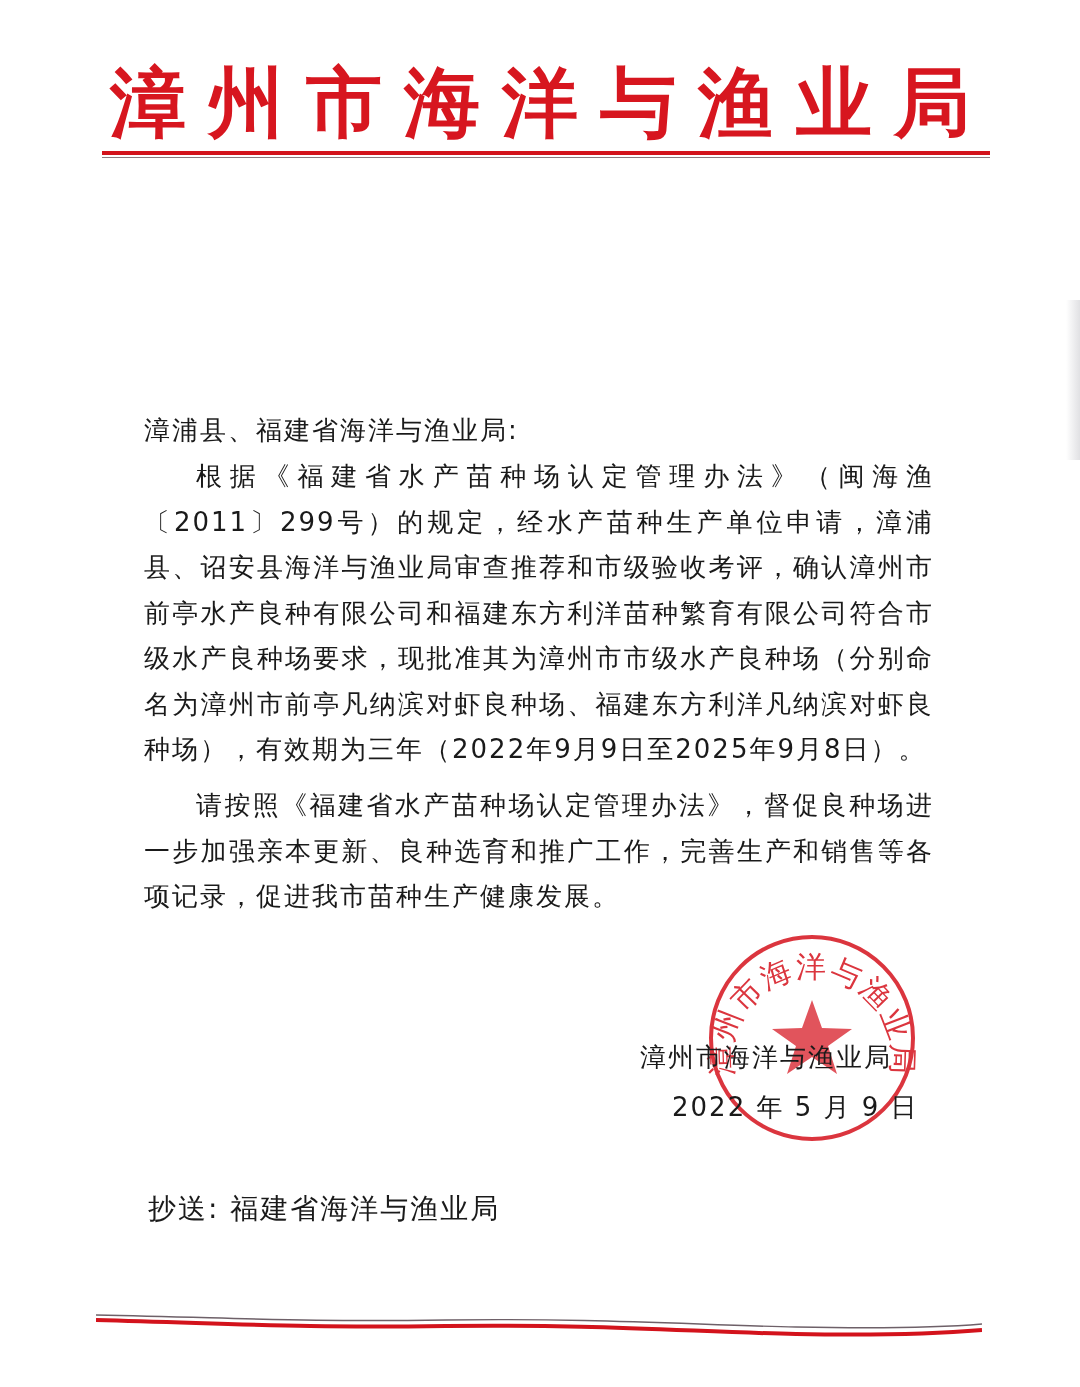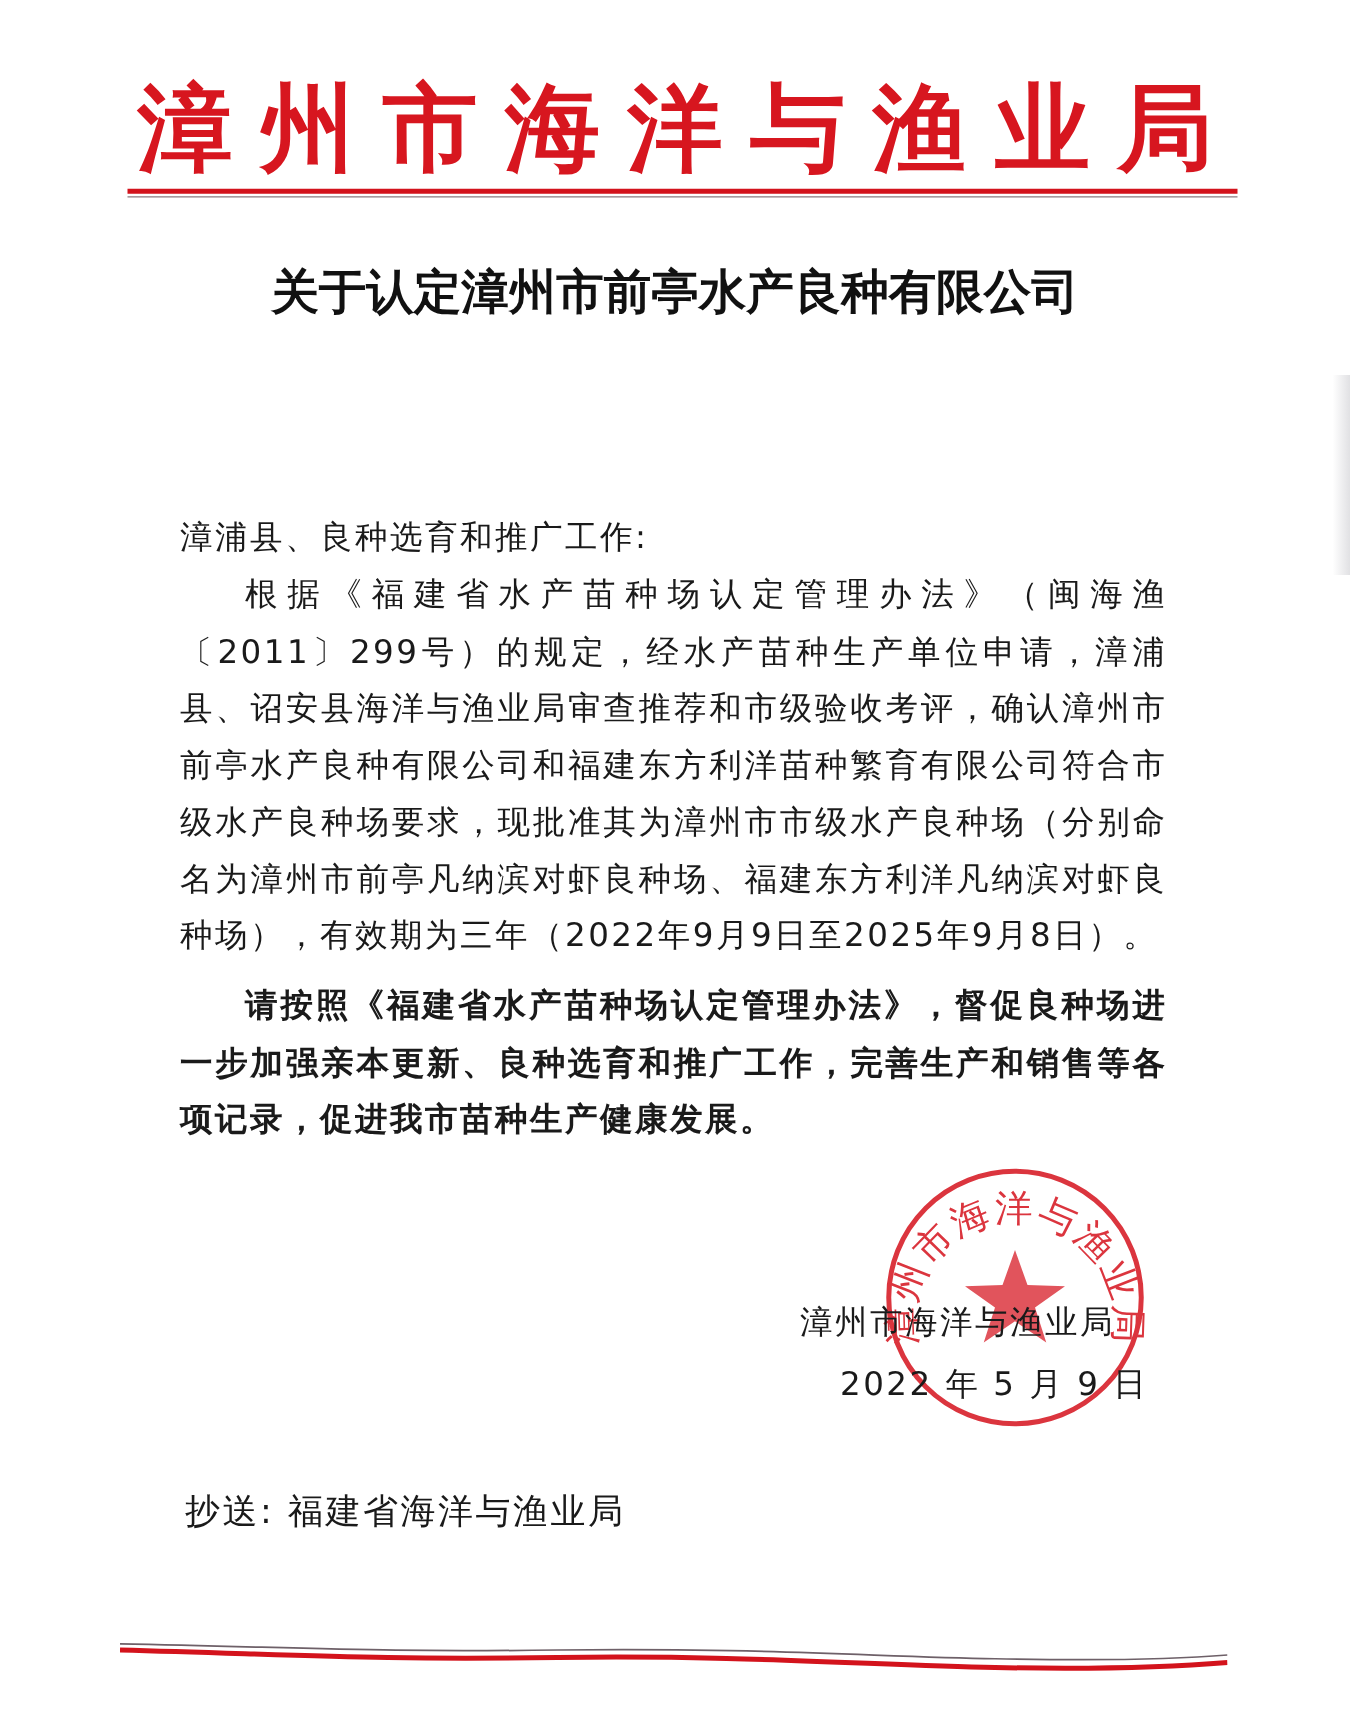--- a/index.html
+++ b/index.html
@@ -72,21 +72,21 @@
       letter-spacing: 2px;
     }
     .salutation { top: 410px; line-height: 40px; }
     .para {
       line-height: 45.5px;
       text-align: justify;
       text-indent: 2em;
       margin: 0;
     }
     .p1 { position: absolute; left: 144px; top: 454px; width: 790px; }
-    .p2 { position: absolute; left: 144px; top: 783px; width: 790px; font-weight: bold; }
+    .p2 { position: absolute; left: 144px; top: 783px; width: 790px; }
     .signature {
       position: absolute;
       left: 620px;
       width: 310px;
       font-family: "DejaVu Sans", "Liberation Sans", sans-serif;
       font-size: 26px;
       color: #1a1a1a;
       letter-spacing: 2px;
       z-index: 3;
     }
@@ -122,24 +122,23 @@
 <body>
 
 <div class="page-shadow"></div>
 
 <div class="masthead">漳州市海洋与渔业局</div>
 
 <div class="rule" style="left:102px; top:151px; width:888px;"></div>
 <div class="rule-thin" style="left:102px; top:157px; width:888px;"></div>
 
 <div class="title">
-  <div>关于认定漳州市前亭水产良种有限公司</div>
 </div>
 
-<div class="body-text salutation">漳浦县、良种选育和推广工作:</div>
+<div class="body-text salutation">漳浦县、福建省海洋与渔业局:</div>
 
 <p class="body-text para p1">根据《福建省水产苗种场认定管理办法》（闽海渔〔2011〕299号）的规定，经水产苗种生产单位申请，漳浦县、诏安县海洋与渔业局审查推荐和市级验收考评，确认漳州市前亭水产良种有限公司和福建东方利洋苗种繁育有限公司符合市级水产良种场要求，现批准其为漳州市市级水产良种场（分别命名为漳州市前亭凡纳滨对虾良种场、福建东方利洋凡纳滨对虾良种场），有效期为三年（2022年9月9日至2025年9月8日）。</p>
 <p class="body-text para p2">请按照《福建省水产苗种场认定管理办法》，督促良种场进一步加强亲本更新、良种选育和推广工作，完善生产和销售等各项记录，促进我市苗种生产健康发展。</p>
 
 <svg class="seal" viewBox="0 0 212 212" xmlns="http://www.w3.org/2000/svg">
   <defs>
     <path id="sealArc" d="M 30 150 A 80 80 0 1 1 182 150"></path>
   </defs>
   <circle cx="106" cy="106" r="101" fill="none" stroke="#d8202a" stroke-width="4"></circle>
   <text font-family="DejaVu Serif, Liberation Serif, serif" font-size="30" fill="#d8202a" letter-spacing="2">

